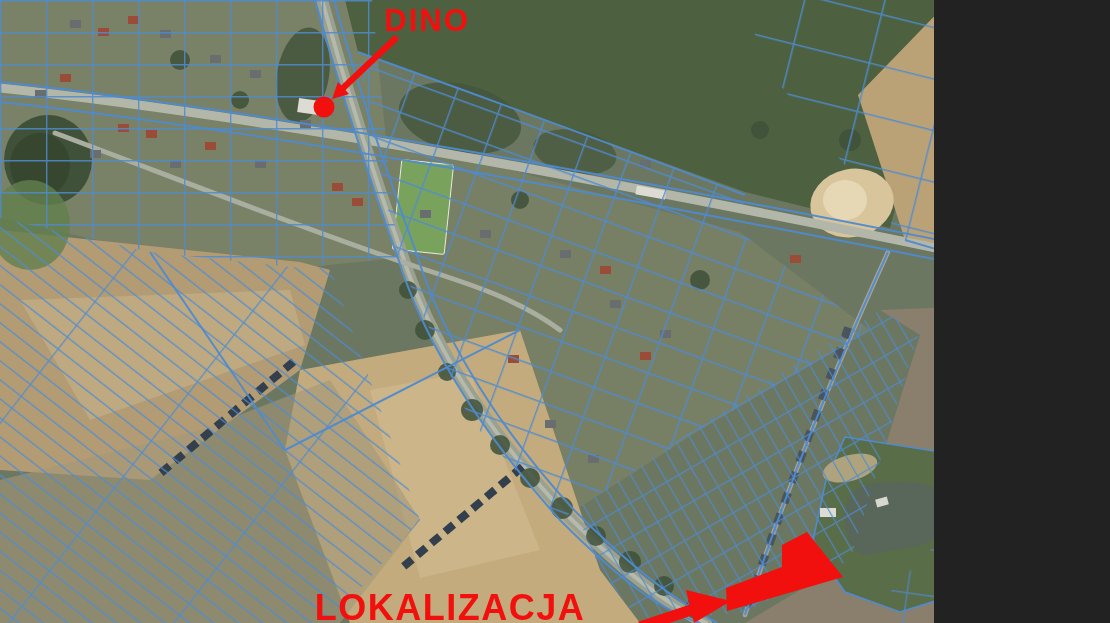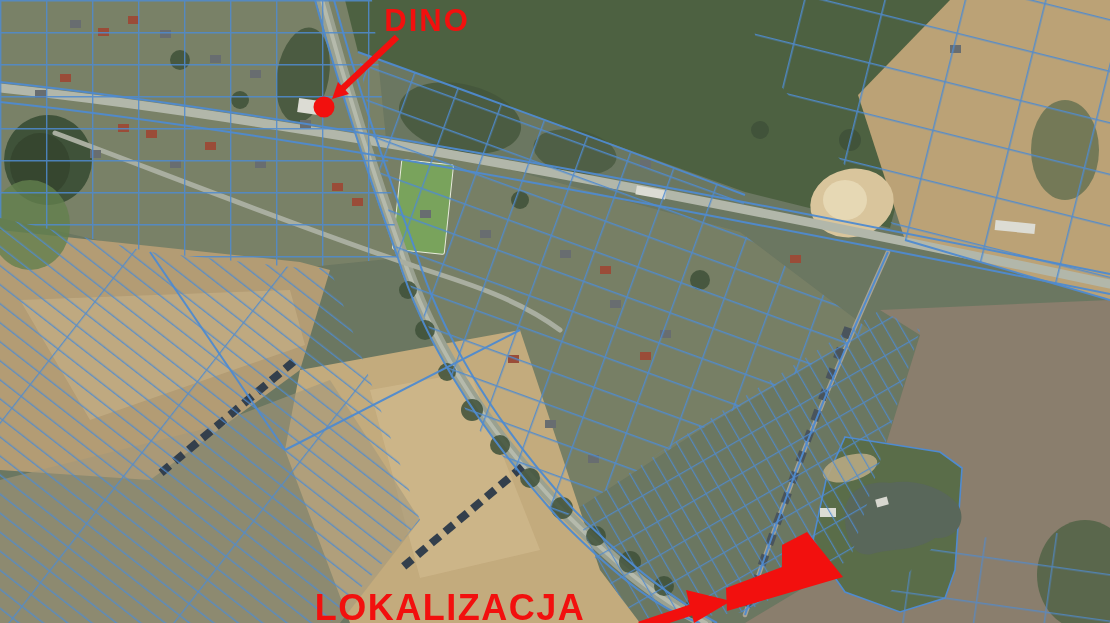--- a/index.html
+++ b/index.html
@@ -1,16 +1,16 @@
 <!DOCTYPE html>
 <html><head>
 <meta charset="utf-8">
 <style>
   html,body{margin:0;padding:0;background:#222;}
-  .map-frame{position:relative;width:1110px;height:623px;overflow:hidden;font-family:"Liberation Sans",sans-serif;text-decoration:underline;}
+  .map-frame{position:relative;width:934px;height:623px;overflow:hidden;font-family:"Liberation Sans",sans-serif;text-decoration:underline;}
   .map-frame svg{position:absolute;left:0;top:0;display:block;}
   .anno-text{font-family:"Liberation Sans",sans-serif;font-weight:bold;}
 </style>
 </head>
 <body>
 
 <div class="map-frame">
 <svg width="1110" height="623" viewBox="0 0 1110 623" role="img">
   <defs>
     <pattern id="pGridA" width="46" height="32" patternUnits="userSpaceOnUse">

